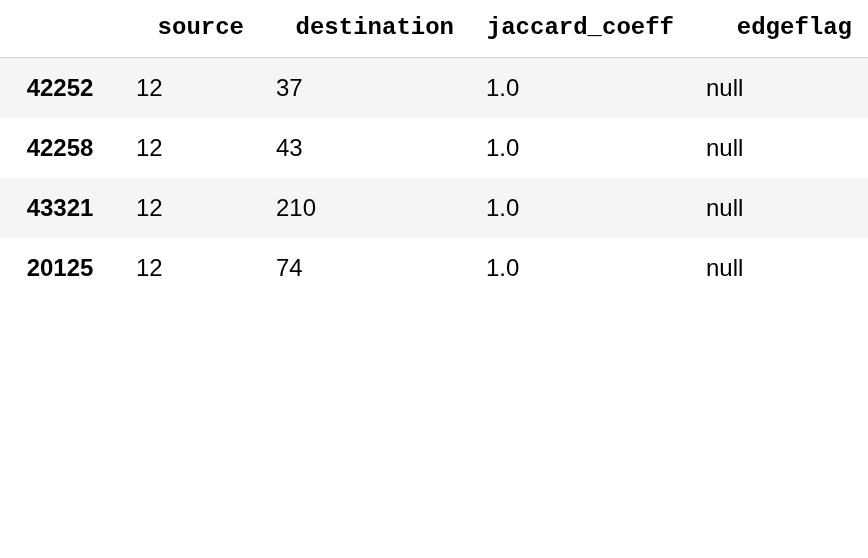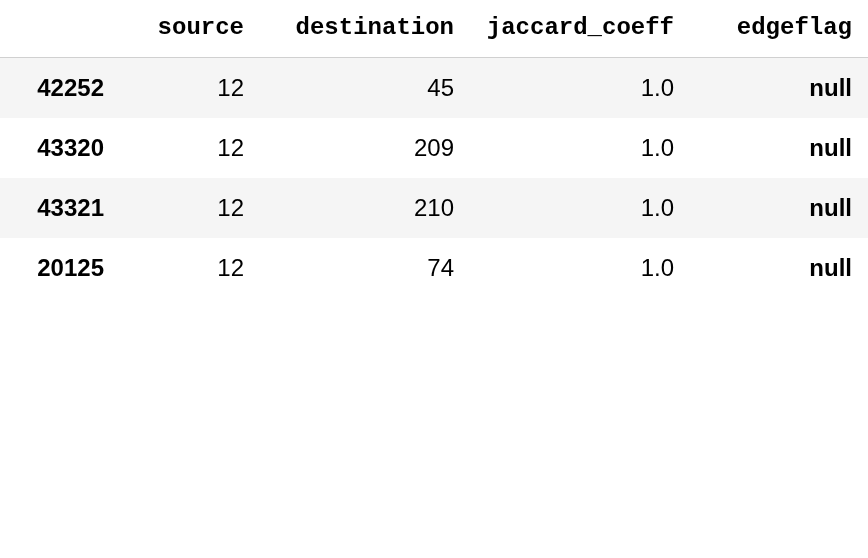--- a/index.html
+++ b/index.html
@@ -23,41 +23,39 @@
       color: #000;
       border-bottom: 1px solid #d0d0d0;
       white-space: nowrap;
     }
     thead th.idxhead {
       
     }
     tbody th {
       font-family: -apple-system, BlinkMacSystemFont, "Segoe UI", Helvetica, Arial, sans-serif;
       font-weight: 700;
-      text-align: right;
+      text-align: center;
       padding: 16px 16px;
       color: #000;
       white-space: nowrap;
     }
     tbody td {
       font-family: -apple-system, BlinkMacSystemFont, "Segoe UI", Helvetica, Arial, sans-serif;
-      text-align: right;
       padding: 16px 16px;
       color: #000;
       white-space: nowrap;
     }
     tbody tr:nth-child(odd) {
       background: #f5f5f5;
     }
     tbody tr:nth-child(even) {
       background: #ffffff;
     }
     td.null {
       color: #000;
-      font-weight: bold;
     }
     .col-index { width: 120px; }
     .col-source { width: 140px; }
     .col-destination { width: 210px; }
     .col-jaccard { width: 220px; }
     .col-edgeflag { width: 178px; }
   </style>
 </head>
 <body>
 
@@ -75,28 +73,28 @@
       <th>source</th>
       <th>destination</th>
       <th>jaccard_coeff</th>
       <th>edgeflag</th>
     </tr>
   </thead>
   <tbody id="tbody">
   <tr>
         <th>42252</th>
         <td>12</td>
-        <td>45</td>
+        <td>37</td>
         <td>1.0</td>
         <td class="null">null</td>
       </tr>
       <tr>
-        <th>43320</th>
+        <th>42258</th>
         <td>12</td>
-        <td>209</td>
+        <td>43</td>
         <td>1.0</td>
         <td class="null">null</td>
       </tr>
       <tr>
         <th>43321</th>
         <td>12</td>
         <td>210</td>
         <td>1.0</td>
         <td class="null">null</td>
       </tr>

